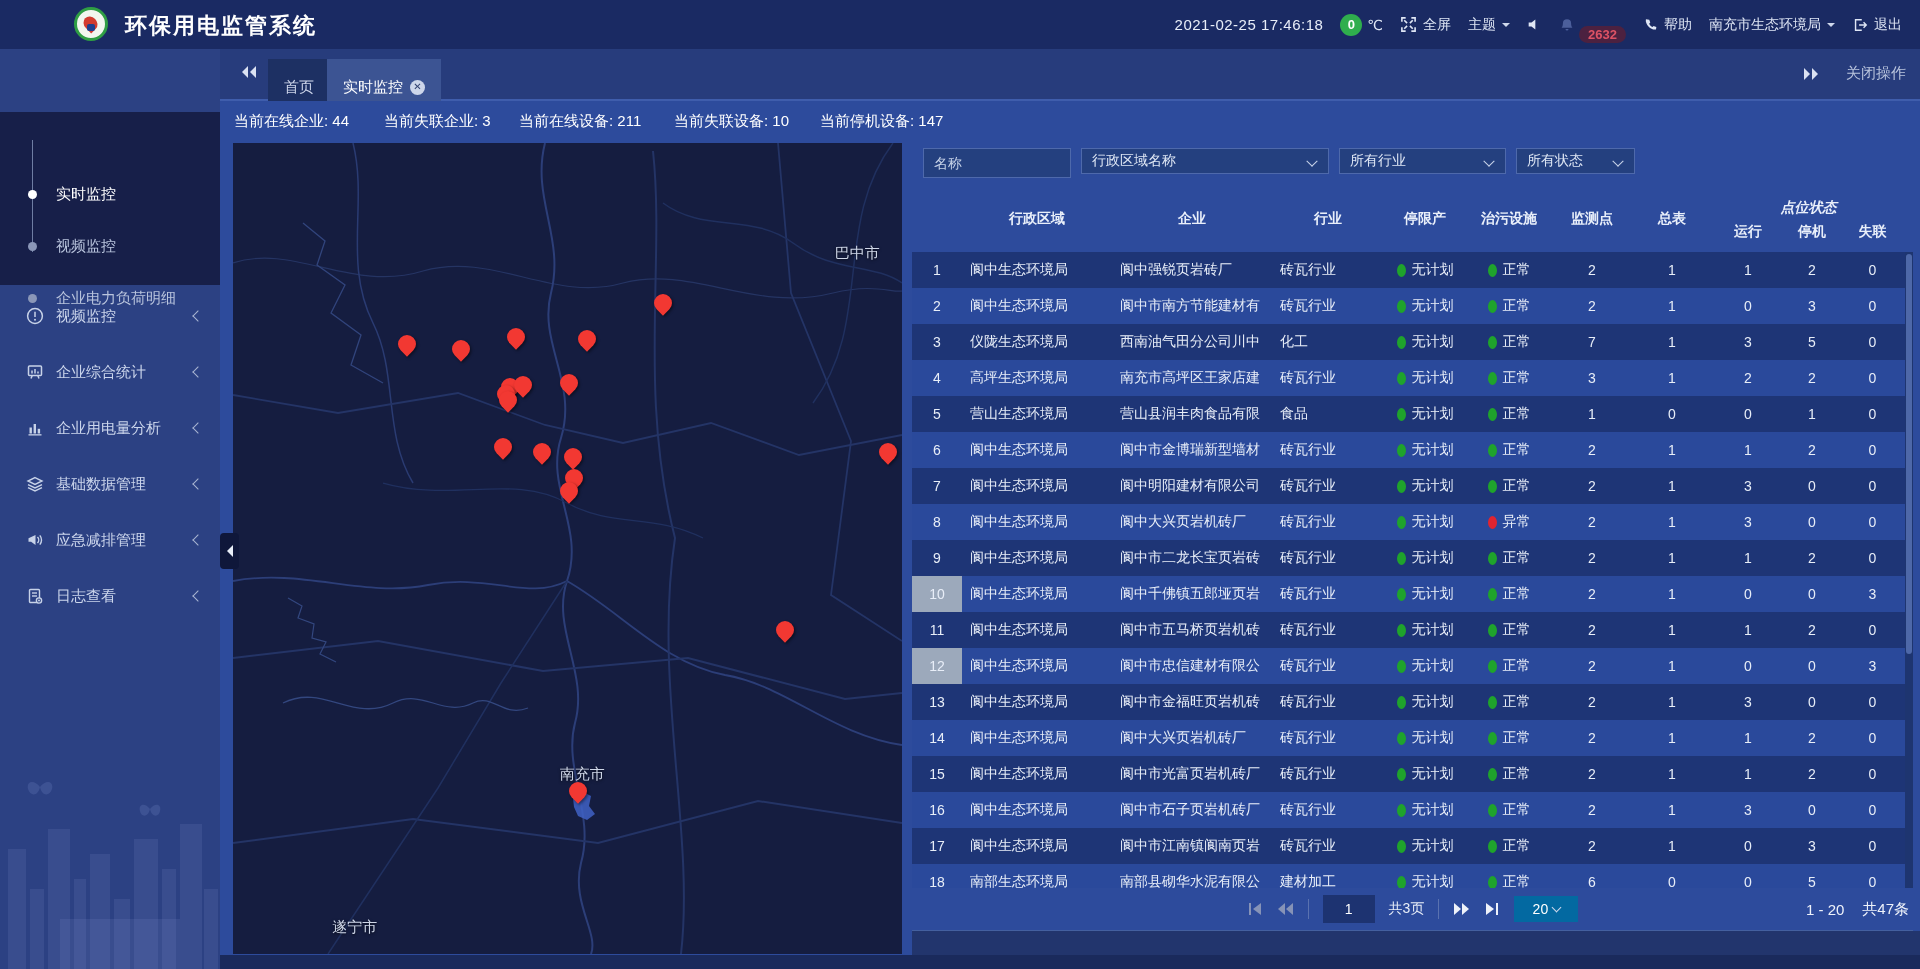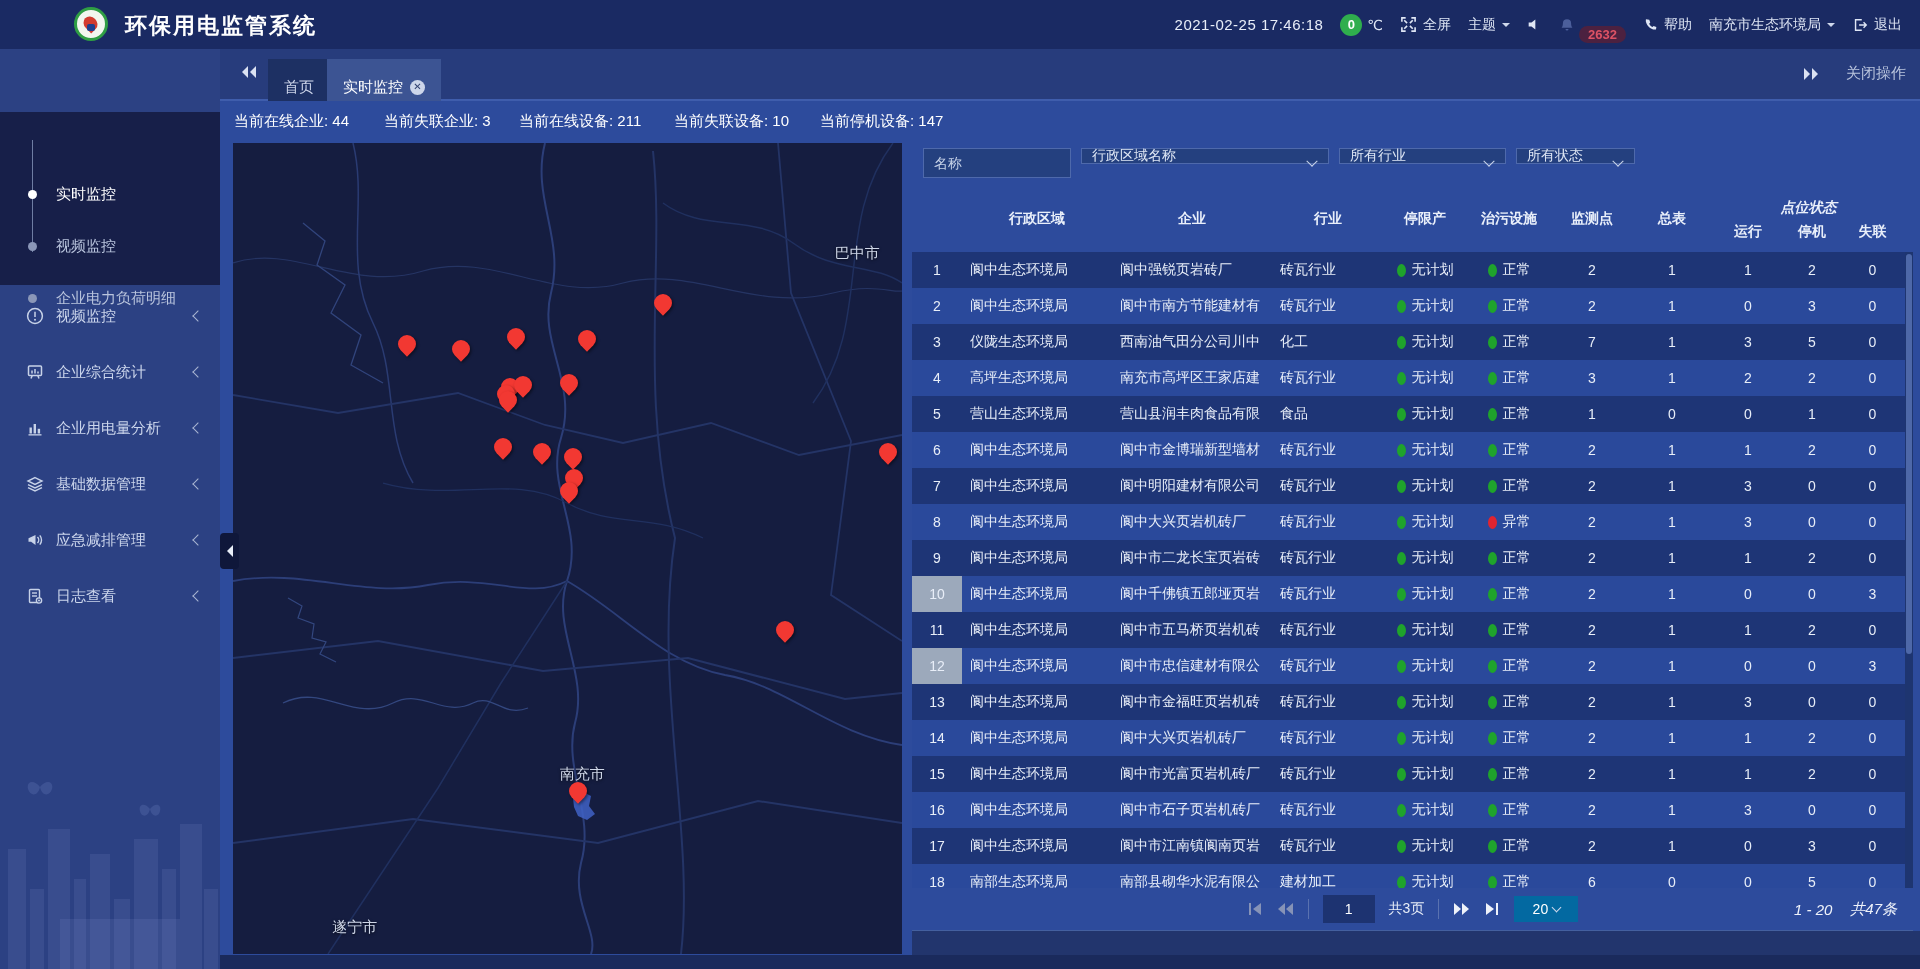--- a/index.html
+++ b/index.html
@@ -62,21 +62,21 @@
   .map svg.roads{position:absolute;left:0;top:0;}
   .map-label{position:absolute;transform:translate(-50%,-50%);font-size:15px;color:#cfd7e8;text-shadow:0 1px 3px rgba(0,0,0,.7);white-space:nowrap;}
   .pin{position:absolute;width:18px;height:18px;border-radius:50% 50% 50% 0;
        transform:rotate(-45deg);margin-left:-9px;margin-top:-23px;box-shadow:0 2px 3px rgba(0,0,0,.45);}
   .collapse-btn{position:absolute;left:0px;top:392px;width:19px;height:36px;background:#0f173a;border-radius:4px;
        display:flex;align-items:center;justify-content:center;cursor:pointer;z-index:5;}
   .collapse-btn .tri{width:0;height:0;border:6px solid transparent;border-right-color:#e8eef8;margin-left:-5px;}
   
   .panel{position:absolute;left:692px;top:7px;width:1001px;height:783px;}
   .filters{position:absolute;left:0;top:0;width:100%;height:30px;}
-  .fbox{position:absolute;top:0;height:16px;background:#24407f;border:1px solid #4e69ab;box-sizing:border-box;
+  .fbox{position:absolute;top:0;height:26px;background:#24407f;border:1px solid #4e69ab;box-sizing:border-box;
         display:flex;align-items:center;font-size:14px;color:#dfe7f5;padding:0 10px;cursor:pointer;}
   .fbox .vchev{width:7px;height:7px;border-right:1.6px solid #c9d4ea;border-bottom:1.6px solid #c9d4ea;transform:rotate(45deg) translate(-2px,-2px);position:absolute;right:12px;top:11px;}
   input.fname{position:absolute;left:11px;top:0;width:148px;height:30px;background:#24407f;border:1px solid #4e69ab;box-sizing:border-box;
         color:#dfe7f5;font-size:14px;padding:0 10px;outline:none;font-family:inherit;}
   input.fname::placeholder{color:#c6d2e8;opacity:1;}
   
   .tgrid{display:grid;grid-template-columns:50px 150px 160px 112px 82px 86px 80px 80px 72px 56px 65px;}
   .thead{position:absolute;left:0;top:38px;width:993px;height:66px;font-size:14px;font-weight:bold;color:#e9effa;}
   .thead .hc{grid-row:1/3;display:flex;align-items:center;justify-content:center;}
   .thead{grid-template-rows:33px 33px;}
@@ -94,21 +94,21 @@
   
   .pager{position:absolute;left:0;top:740px;width:1001px;height:43px;background:#2d4b9c;border-bottom:1px solid #44609f;box-sizing:border-box;
         display:flex;align-items:center;justify-content:center;gap:14px;font-size:14px;}
   .pbtn{display:flex;align-items:center;cursor:pointer;}
   .pbtn.disabled{color:#8693b7;cursor:default;}
   .pbtn.enabled{color:#eef2fa;}
   .psep{width:1px;height:20px;background:#5a72b0;}
   .pinput{width:48px;height:26px;background:#1d3371;border:none;color:#ffffff;text-align:center;font-size:14px;font-family:inherit;outline:none;}
   .psize{width:64px;height:26px;background:#0369a1;display:flex;align-items:center;justify-content:center;gap:5px;cursor:pointer;color:#fff;}
   .psize .vchev{width:6px;height:6px;border-right:1.5px solid #cfd8ec;border-bottom:1.5px solid #cfd8ec;transform:rotate(45deg);margin-top:-3px;}
-  .prange{position:absolute;right:16px;top:0;height:43px;display:flex;align-items:center;gap:18px;color:#eef2fa;font-size:15px;font-style:italic;}
+  .prange{position:absolute;right:4px;top:0;height:43px;display:flex;align-items:center;gap:18px;color:#eef2fa;font-size:15px;}
 </style>
 </head>
 <body>
 
 <div class="app">
 
   <div class="hdr">
     <div class="logo">
         <div class="in"></div>
         <div class="in2"></div>

